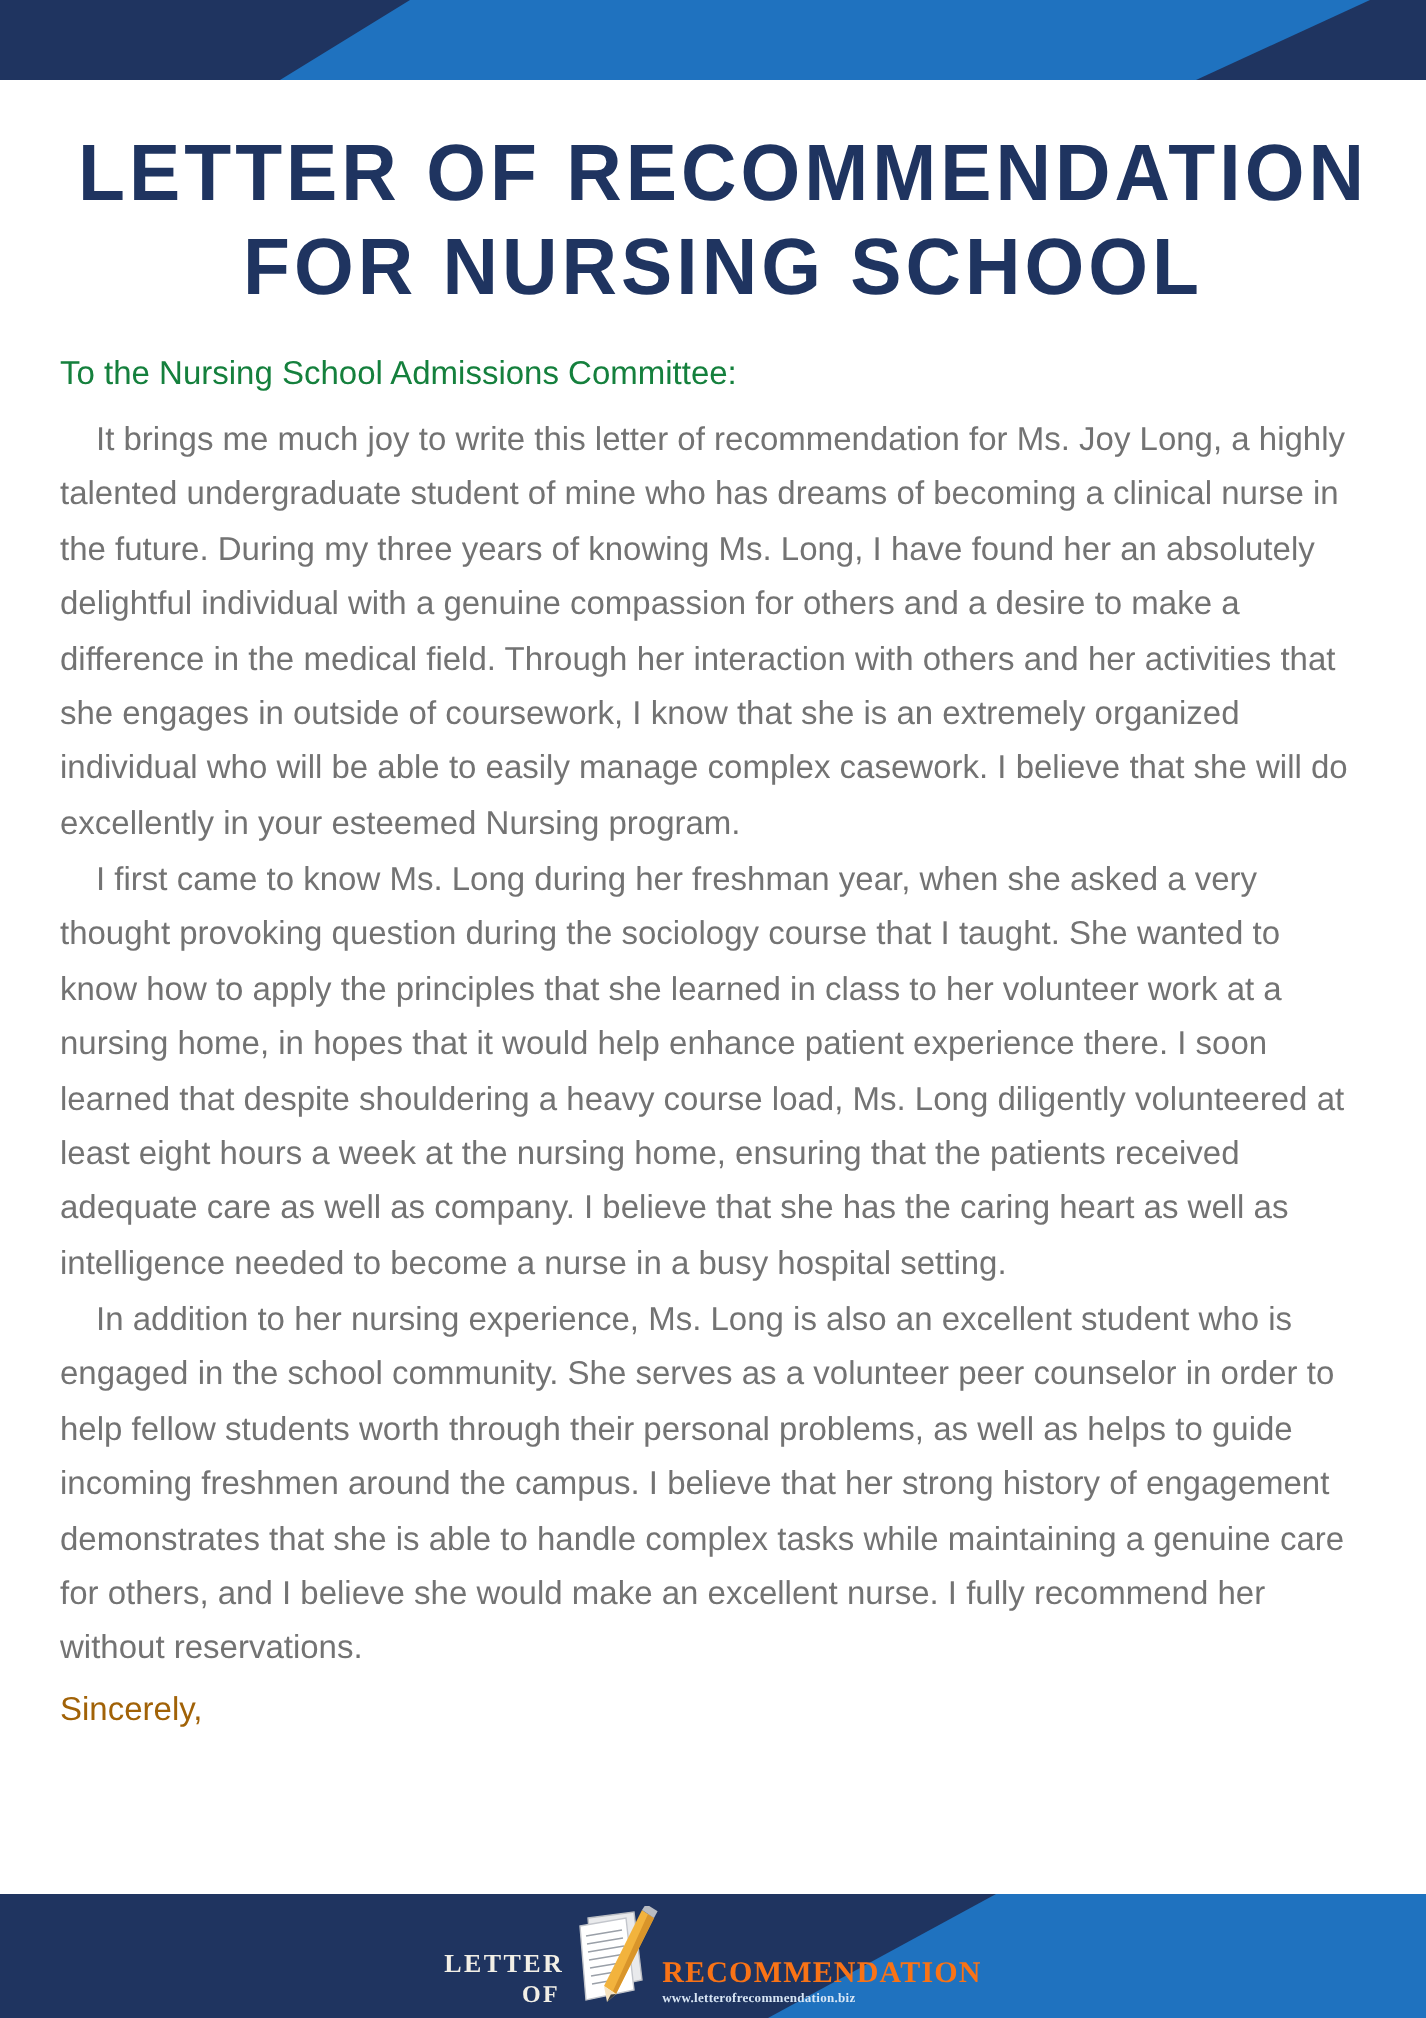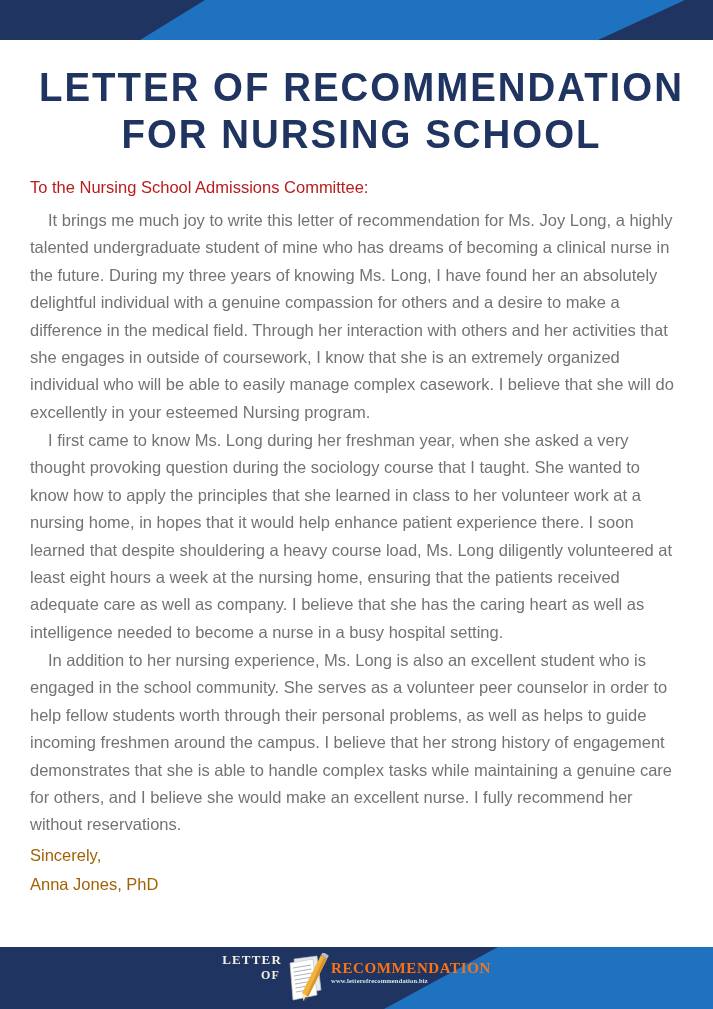--- a/index.html
+++ b/index.html
@@ -50,21 +50,21 @@
   }
 
   
   .letter-body {
     padding: 10px 30px 0 30px;
   }
   .salutation {
     font-size: 16.5px;
     line-height: 1.62;
     margin: 0 0 6px 0;
-    color: #b91c1c;
+    color: #15803d;
   }
   .para {
     font-size: 16.5px;
     line-height: 1.66;
     margin: 0 0 1px 0;
     color: #737373;
     text-indent: 18px;
     text-align: left;
   }
   .closing-block {
@@ -98,21 +98,21 @@
     left: 0;
     top: 0;
     width: 713px;
     height: 62px;
     display: flex;
     align-items: center;
     justify-content: center;
   }
   .logo-inner {
     display: flex;
-    align-items: flex-start;
+    align-items: flex-end;
     position: relative;
     height: 50px;
   }
   .logo-left {
     display: flex;
     flex-direction: column;
     align-items: flex-end;
     line-height: 1;
     margin-right: 2px;
     z-index: 2;
@@ -183,21 +183,20 @@
   <p class="salutation">To the Nursing School Admissions Committee:</p>
 
   <p class="para">It brings me much joy to write this letter of recommendation for Ms. Joy Long, a highly talented undergraduate student of mine who has dreams of becoming a clinical nurse in the future. During my three years of knowing Ms. Long, I have found her an absolutely delightful individual with a genuine compassion for others and a desire to make a difference in the medical field. Through her interaction with others and her activities that she engages in outside of coursework, I know that she is an extremely organized individual who will be able to easily manage complex casework. I believe that she will do excellently in your esteemed Nursing program.</p>
 
   <p class="para">I first came to know Ms. Long during her freshman year, when she asked a very thought provoking question during the sociology course that I taught. She wanted to know how to apply the principles that she learned in class to her volunteer work at a nursing home, in hopes that it would help enhance patient experience there. I soon learned that despite shouldering a heavy course load, Ms. Long diligently volunteered at least eight hours a week at the nursing home, ensuring that the patients received adequate care as well as company. I believe that she has the caring heart as well as intelligence needed to become a nurse in a busy hospital setting.</p>
 
   <p class="para">In addition to her nursing experience, Ms. Long is also an excellent student who is engaged in the school community. She serves as a volunteer peer counselor in order to help fellow students worth through their personal problems, as well as helps to guide incoming freshmen around the campus. I believe that her strong history of engagement demonstrates that she is able to handle complex tasks while maintaining a genuine care for others, and I believe she would make an excellent nurse. I fully recommend her without reservations.</p>
 
   <div class="closing-block">
     <p class="closing-line">Sincerely,</p>
-    <p class="closing-line">Anna Jones, PhD</p>
   </div>
 
 </div>
 
 <div class="footer-band">
   <svg class="footer-wedge" viewBox="0 0 713 62" preserveAspectRatio="none">
     <rect x="0" y="0" width="713" height="62" fill="#1f3460"></rect>
     <polygon points="384,62 498,0 713,0 713,62" fill="#1f72bf"></polygon>
   </svg>
 

